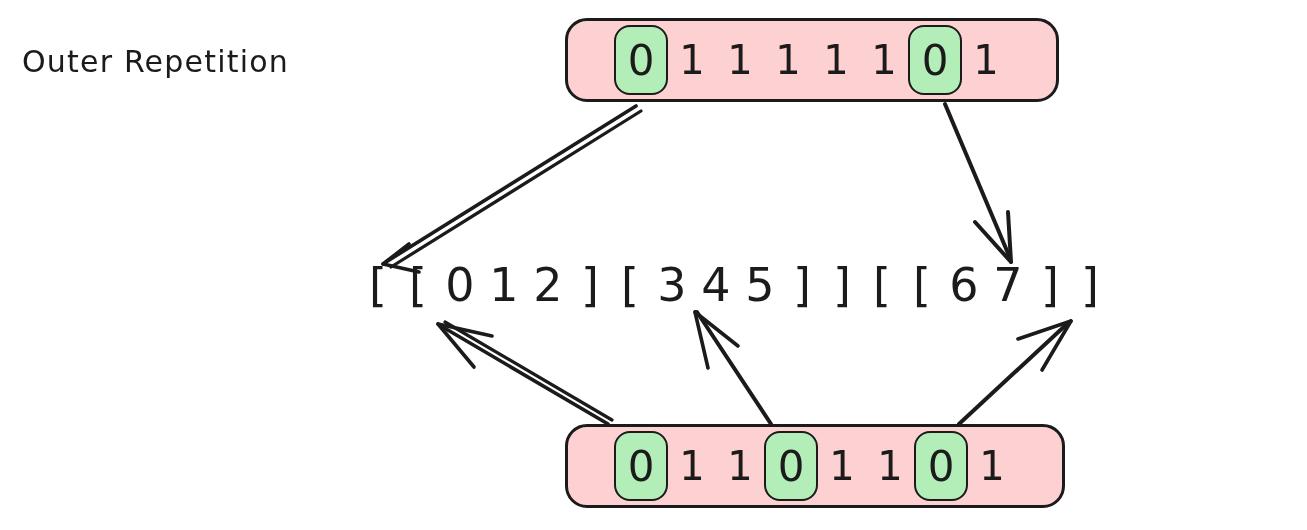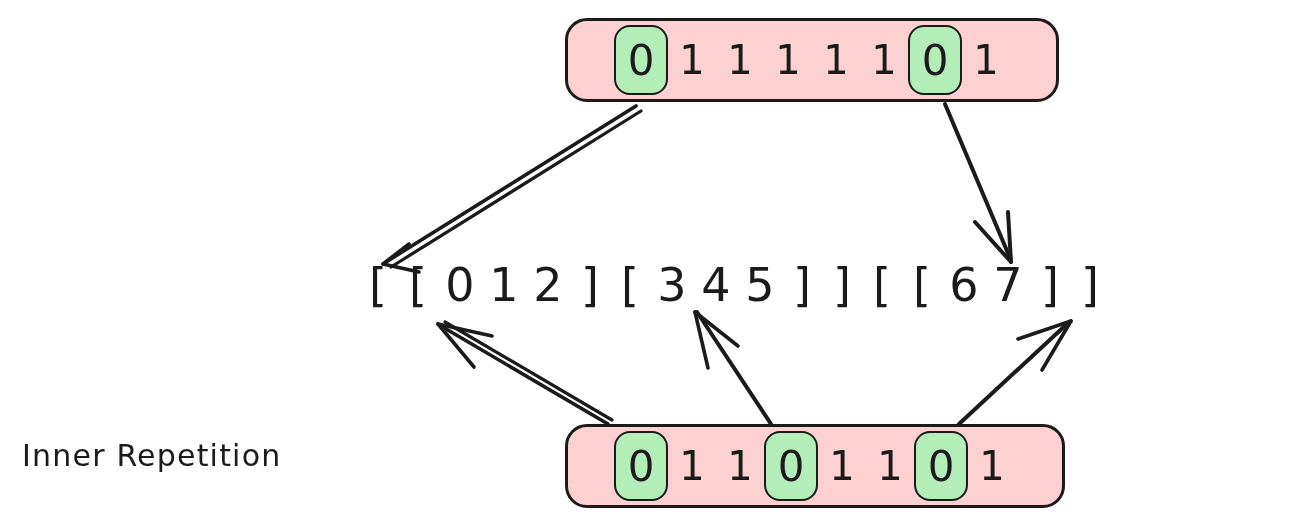--- a/index.html
+++ b/index.html
@@ -104,22 +104,22 @@
     width: 1307px;
     height: 530px;
     pointer-events: none;
   }
 </style>
 </head>
 <body>
 
 <div id="canvas">
 
-
-  <div class="side-label" id="label-inner">Inner Repetition</div>
+  <div class="side-label" id="label-outer">Outer Repetition</div>
+
 
   <div class="bitstrip" id="strip-outer">
       <div class="pad"></div>
       <div class="bit hl">
         <span class="glyph">0</span>
       </div>
       <div class="bit">
         <span class="glyph">1</span>
       </div>
       <div class="bit">

